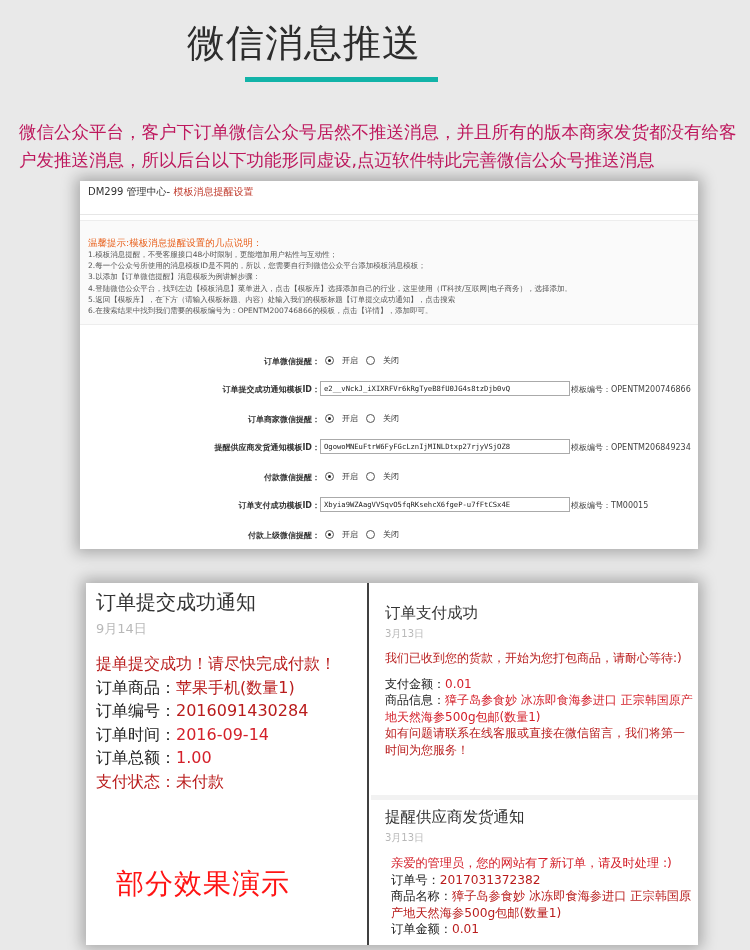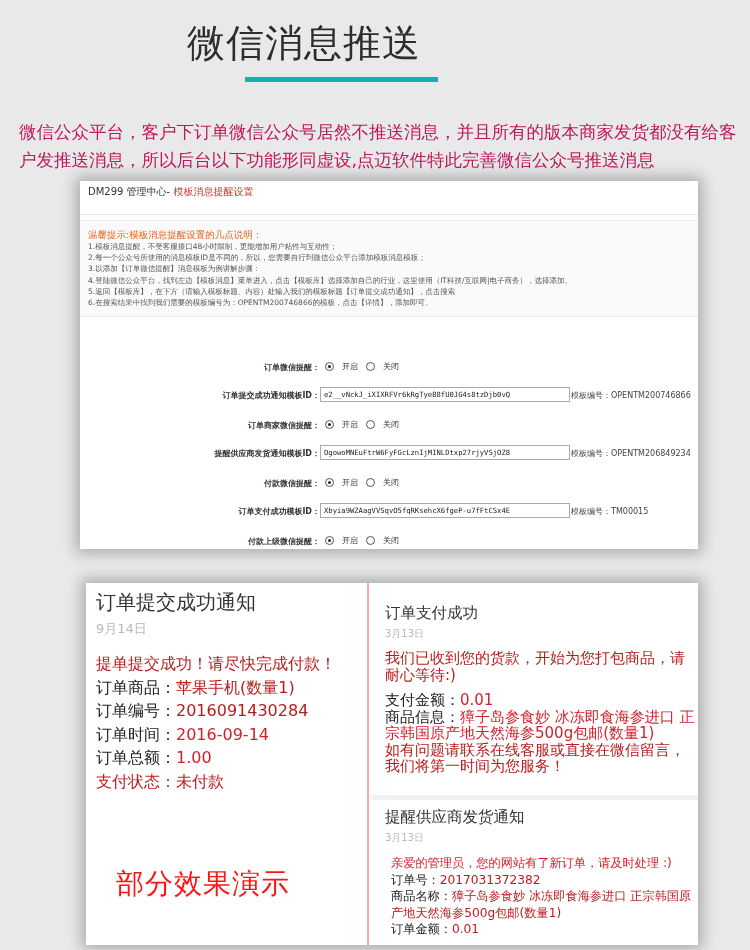--- a/index.html
+++ b/index.html
@@ -7,49 +7,49 @@
   body { background: #e9e9e9; font-family: "DejaVu Sans", "Liberation Sans", sans-serif; color: #333; position: relative; }
 
   .hero-title { position: absolute; left: 0; top: 18px; width: 608px; text-align: center; font-size: 38px; font-weight: normal; color: #2d2d2d; letter-spacing: 1px; }
   .hero-underline { position: absolute; left: 245px; top: 77px; width: 193px; height: 5px; background: #12b3a8; }
   .intro { position: absolute; left: 19px; top: 98px; width: 720px; font-size: 17.5px; line-height: 28px; color: #be185d; margin-top: 20px; }
 
   
   .admin { position: absolute; left: 80px; top: 181px; width: 618px; height: 368px; background: #fff; box-shadow: 0 0 14px 4px rgba(0,0,0,0.28); overflow: hidden; }
   .admin-header { height: 34px; border-bottom: 1px solid #e6e6e6; padding: 4px 8px 0; font-size: 10px; color: #333; }
   .admin-header .accent { color: #c0392b; }
-  .notice { margin: 5px 0 17px; background: #fafafa; border-top: 1px solid #ededed; border-bottom: 1px solid #ededed; padding: 7px 8px 8px; font-size: 7.5px; line-height: 11.2px; color: #555; }
+  .notice { margin: 5px 0 3px; background: #fafafa; border-top: 1px solid #ededed; border-bottom: 1px solid #ededed; padding: 15px 8px 8px; font-size: 7.5px; line-height: 11.2px; color: #555; }
   .notice-title { color: #e8601c; font-size: 9.5px; line-height: 13px; }
   .form { position: relative; }
   .row { position: absolute; left: 0; width: 618px; height: 20px; }
   .row .lbl { position: absolute; right: 378px; top: 3px; font-size: 8px; font-weight: bold; color: #333; white-space: nowrap; }
   .row .radios { position: absolute; left: 245px; top: 2px; font-size: 8px; color: #333; display: flex; align-items: center; gap: 8px; }
   .radio { width: 9px; height: 9px; border: 1px solid #555; border-radius: 50%; display: inline-block; position: relative; background: #fff; }
   .radio.on::after { content: ""; position: absolute; left: 2px; top: 2px; width: 3px; height: 3px; border-radius: 50%; background: #222; }
   .row .inp { position: absolute; left: 240px; top: 0; width: 250px; height: 15px; border: 1px solid #aaa; font-family: "DejaVu Sans Mono", "Liberation Mono", monospace; font-size: 7.2px; line-height: 13px; padding-left: 3px; color: #222; white-space: nowrap; overflow: hidden; background: #fff; }
   .row .code { position: absolute; left: 491px; top: 3px; font-size: 8px; color: #444; white-space: nowrap; }
 
   
   .phone-wrap { position: absolute; left: 86px; top: 583px; width: 612px; height: 362px; background: #fff; box-shadow: 0 0 14px 4px rgba(0,0,0,0.28); overflow: hidden; }
-  .card-left { position: absolute; left: 0; top: 0; width: 283px; height: 362px; background: #fff; border-right: 2px solid #fca5a5; }
+  .card-left { position: absolute; left: 0; top: 0; width: 283px; height: 362px; background: #fff; border-right: 2px solid #404040; }
   .card-right { position: absolute; left: 285px; top: 0; width: 327px; height: 362px; background: #fff; }
   .c-title { color: #333; }
   .c-date { color: #b8b8b8; }
   .blue { color: #b91c1c; }
   .red { color: #d4202a; }
   .dark { color: #222; }
 
   .L .c-title { position: absolute; left: 10px; top: 6px; font-size: 20px; }
   .L .c-date { position: absolute; left: 10px; top: 37px; font-size: 13px; }
   .L .body { position: absolute; left: 10px; top: 69px; font-size: 16px; line-height: 23.5px; white-space: nowrap; }
   .demo { position: absolute; left: 30px; top: 282px; font-size: 28px; color: #ff1414; letter-spacing: 1px; }
 
   .R .sec1-title { position: absolute; left: 14px; top: 20px; font-size: 15.5px; }
   .R .sec1-date { position: absolute; left: 14px; top: 44px; font-size: 10px; }
-  .R .sec1-body { position: absolute; left: 14px; top: 67px; width: 310px; font-size: 15px; line-height: 16.5px; }
+  .R .sec1-body { position: absolute; left: 14px; top: 67px; width: 310px; font-size: 12px; line-height: 16.5px; }
   .R .sep { position: absolute; left: 0; top: 212px; width: 327px; height: 5px; background: #f2f2f2; }
   .R .sec2-title { position: absolute; left: 14px; top: 224px; font-size: 15.5px; }
   .R .sec2-date { position: absolute; left: 14px; top: 248px; font-size: 10px; }
   .R .sec2-body { position: absolute; left: 20px; top: 272px; width: 310px; font-size: 12.2px; line-height: 16.5px; }
   .gap { height: 9px; }
 </style>
 </head>
 <body>
 
 <div class="hero-title">微信消息推送</div>

